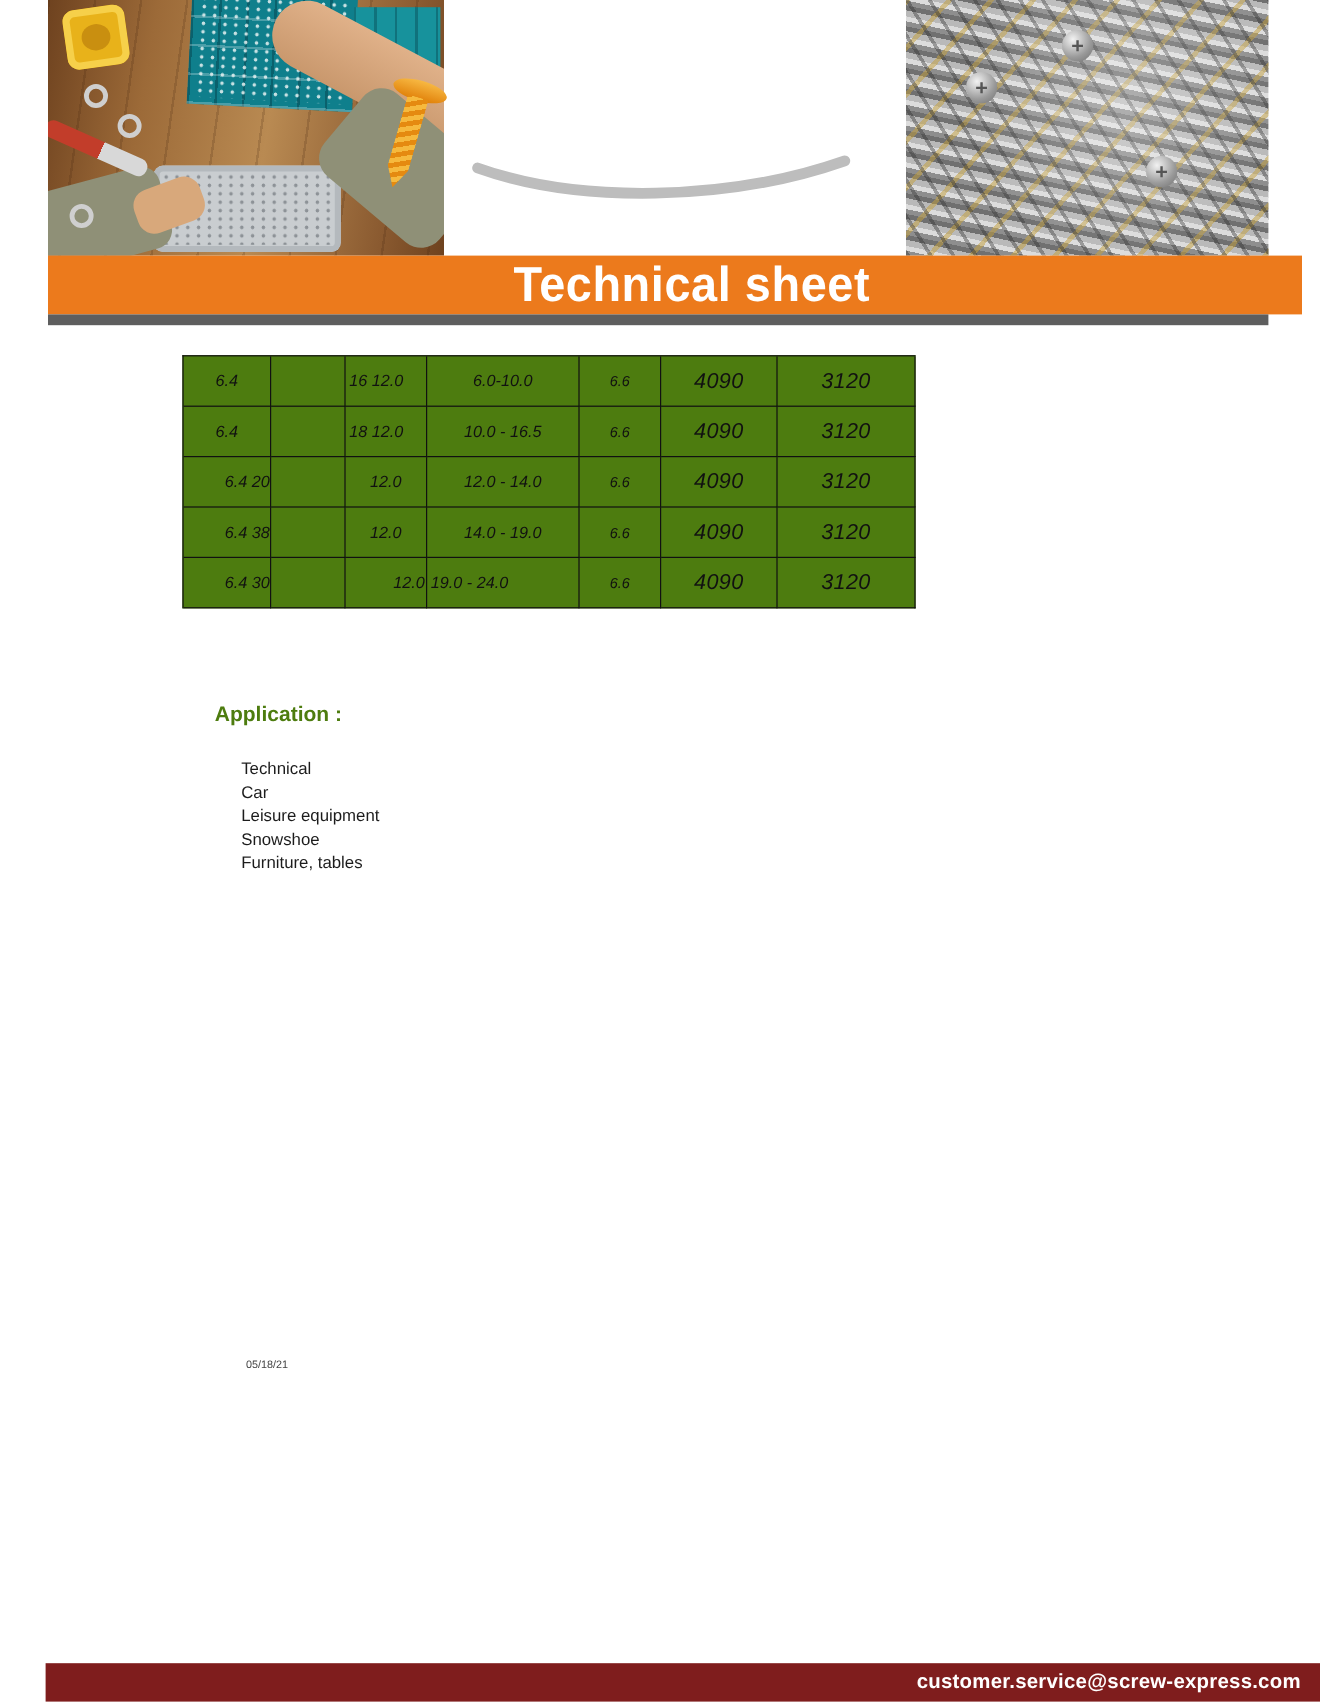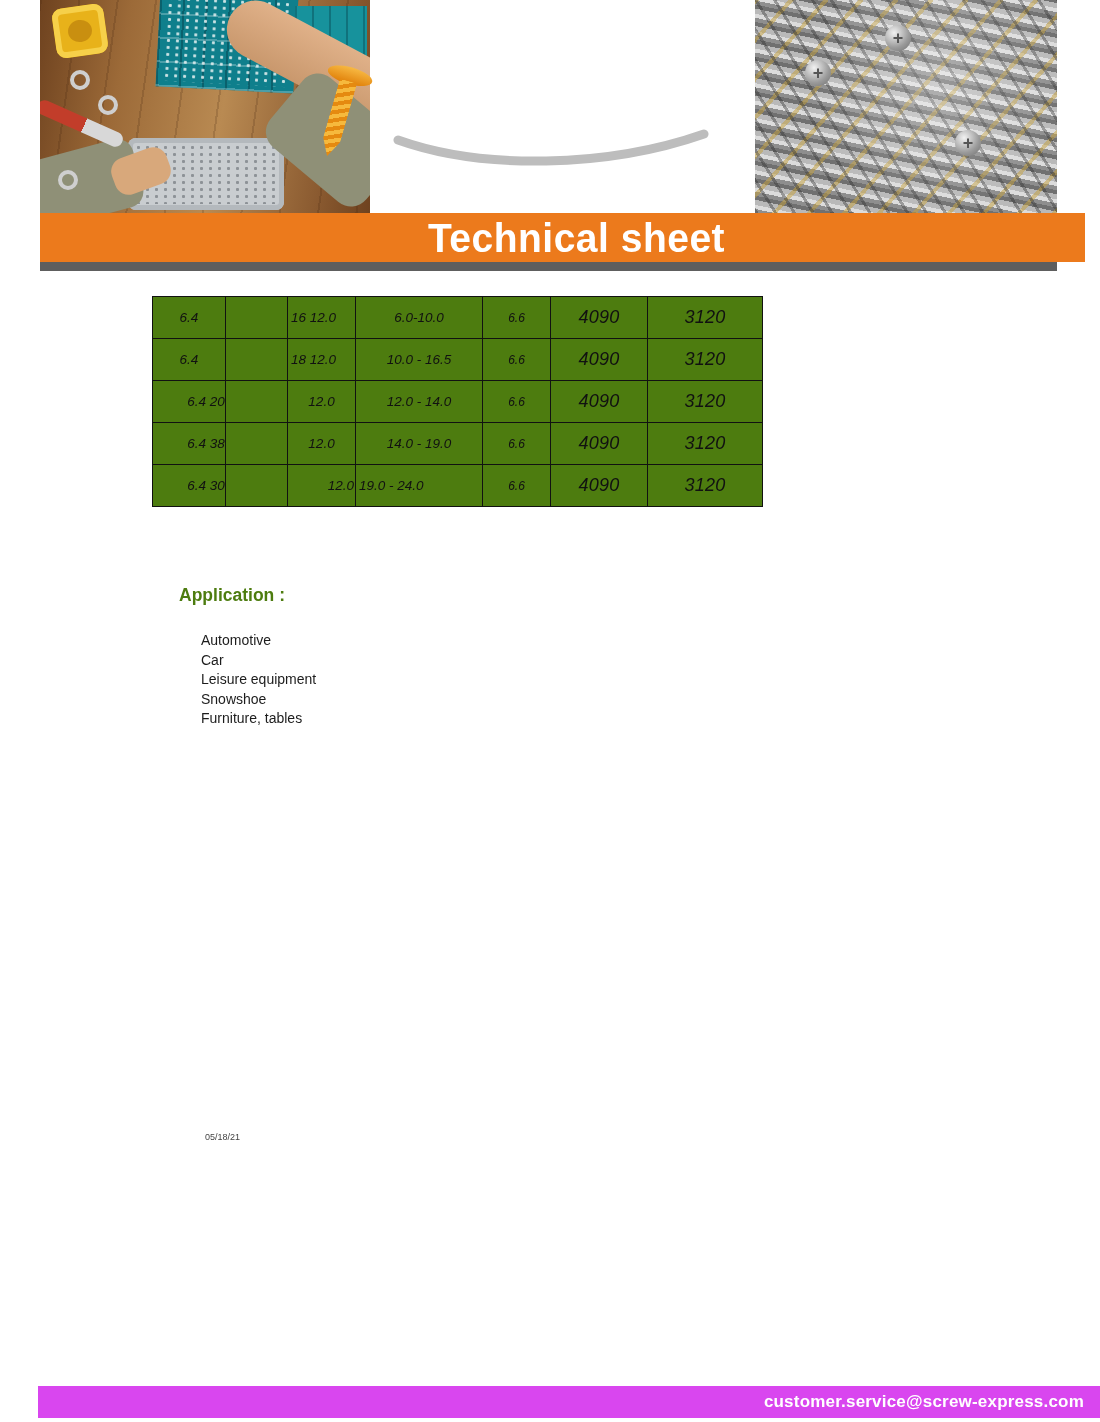--- a/index.html
+++ b/index.html
@@ -82,21 +82,21 @@
   .small{font-size:12px;}
   .big{font-size:18px;letter-spacing:.3px;}
 
   
   .app-heading{position:absolute;left:179px;top:585px;font-size:17.5px;font-weight:bold;color:#4d7c0f;}
   .app-list{position:absolute;left:201px;top:631px;color:#1c1c1c;}
   .app-item{font-size:14px;line-height:19.5px;}
 
   
   .doc-date{position:absolute;left:205px;top:1132px;font-size:9px;color:#444;}
-  .footer{position:absolute;left:38px;top:1386px;width:1062px;height:32px;background:#d946ef;
+  .footer{position:absolute;left:38px;top:1386px;width:1062px;height:32px;background:#7f1d1d;
         display:flex;align-items:center;justify-content:flex-end;padding-right:16px;box-sizing:border-box;}
   .footer-email{color:#ffffff;font-size:17px;font-weight:bold;letter-spacing:.2px;}
 </style>
 </head>
 <body>
 
 <div class="page">
 
   <div class="photo photo-left">
     <div class="shape tape"></div>
@@ -186,21 +186,21 @@
       <div class="td right-edge">12.0</div>
       <div class="td left-edge">19.0 - 24.0</div>
       <div class="td small">6.6</div>
       <div class="td big">4090</div>
       <div class="td big">3120</div>
     </div>
   </div>
 
   <div class="app-heading">Application :</div>
   <div class="app-list">
-    <div class="app-item">Automotive</div>
+    <div class="app-item">Technical</div>
     <div class="app-item">Car</div>
     <div class="app-item">Leisure equipment</div>
     <div class="app-item">Snowshoe</div>
     <div class="app-item">Furniture, tables</div>
   </div>
 
   <div class="doc-date">05/18/21</div>
   <div class="footer">
     <span class="footer-email">customer.service@screw-express.com</span>
   </div>

